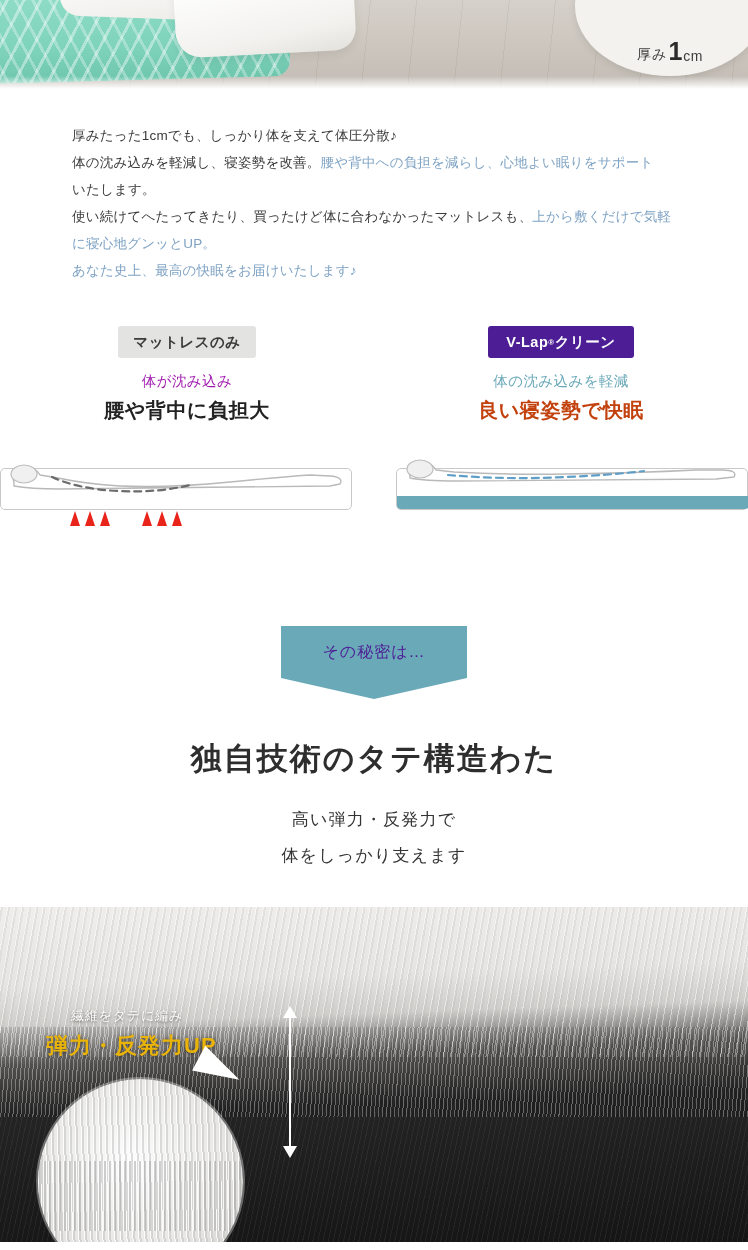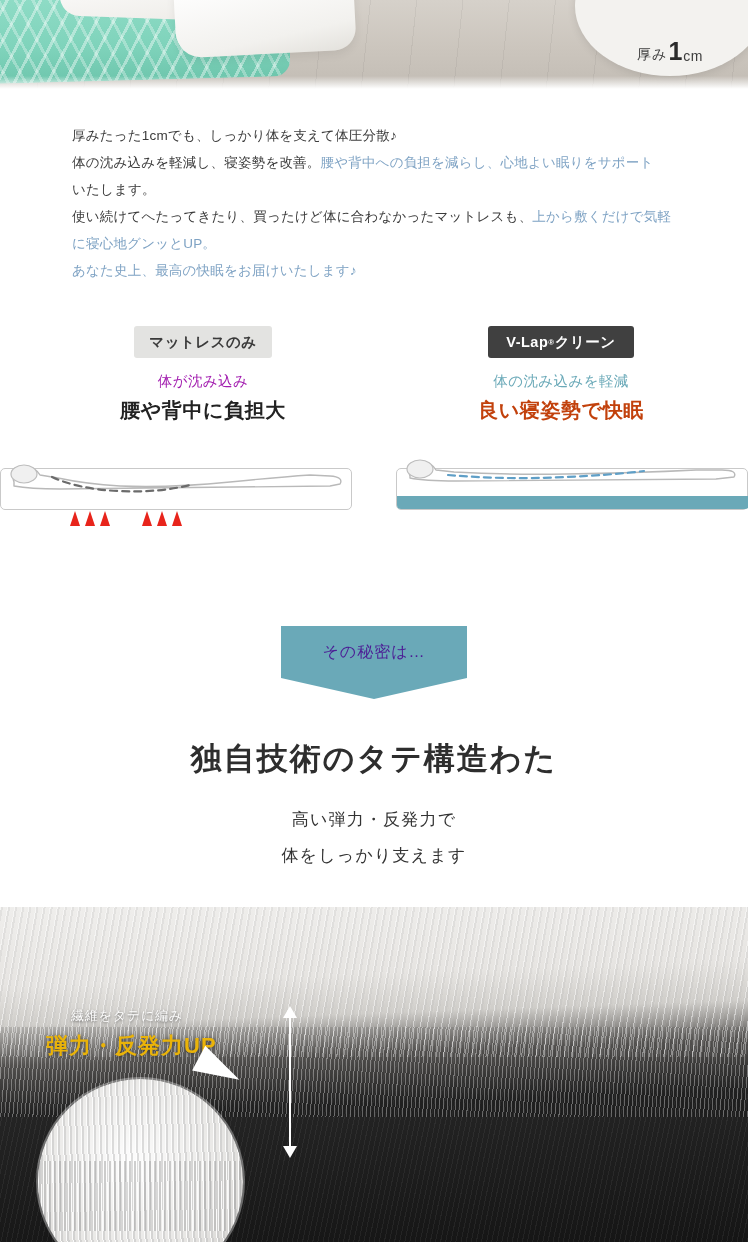--- a/index.html
+++ b/index.html
@@ -119,37 +119,37 @@
   .lead .accent { color: #7fa3c4; }
 
   
   .compare {
     position: relative;
     margin-top: 42px;
     width: 748px;
     height: 240px;
   }
   .col { position: absolute; top: 0; width: 374px; }
-  .col.left { left: 0; padding-left: 16px; }
+  .col.left { left: 0; }
   .col.right { left: 374px; }
 
   .chip {
     margin: 0 auto;
     width: 138px;
     height: 32px;
     border-radius: 3px;
     display: flex;
     align-items: center;
     justify-content: center;
     font-size: 14.5px;
     font-weight: bold;
     letter-spacing: 0.5px;
   }
   .chip.grey { background: #e3e3e1; color: #3a3a3a; }
-  .chip.teal { background: #404040; color: #ffffff; width: 146px; }
+  .chip.teal { background: #4c1d95; color: #ffffff; width: 146px; }
   .chip .sup { font-size: 8px; vertical-align: super; }
 
   .sub-small {
     text-align: center;
     font-size: 14.5px;
     margin-top: 14px;
     letter-spacing: 0.4px;
   }
   .sub-big {
     text-align: center;

